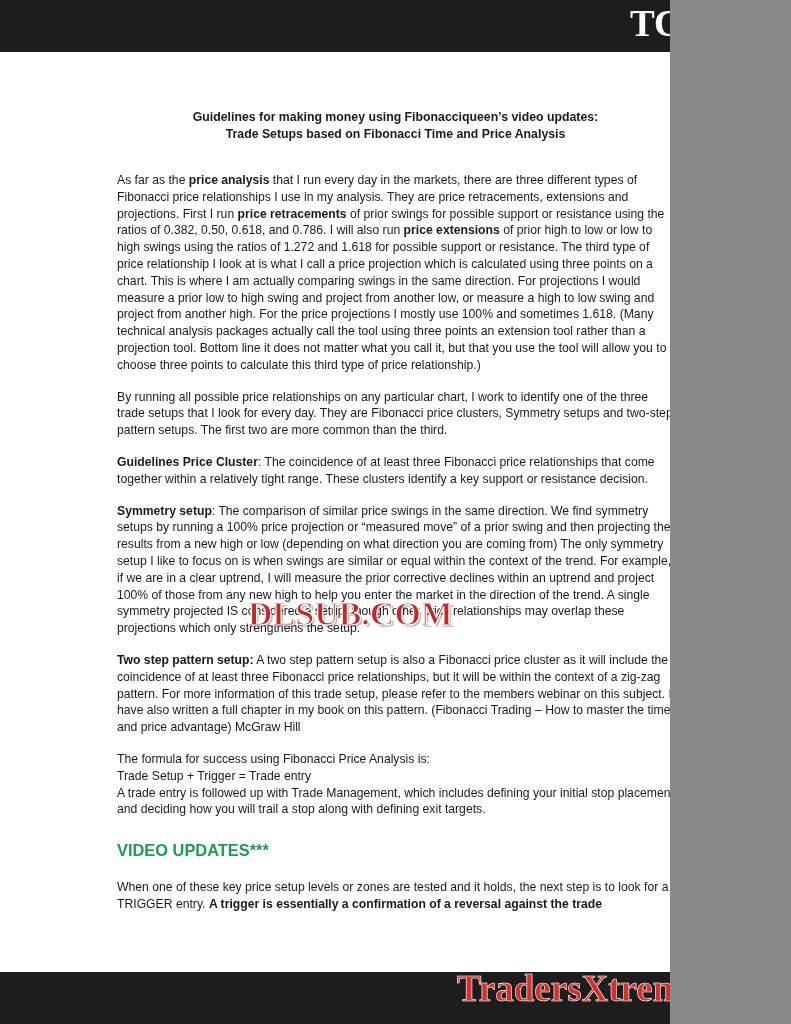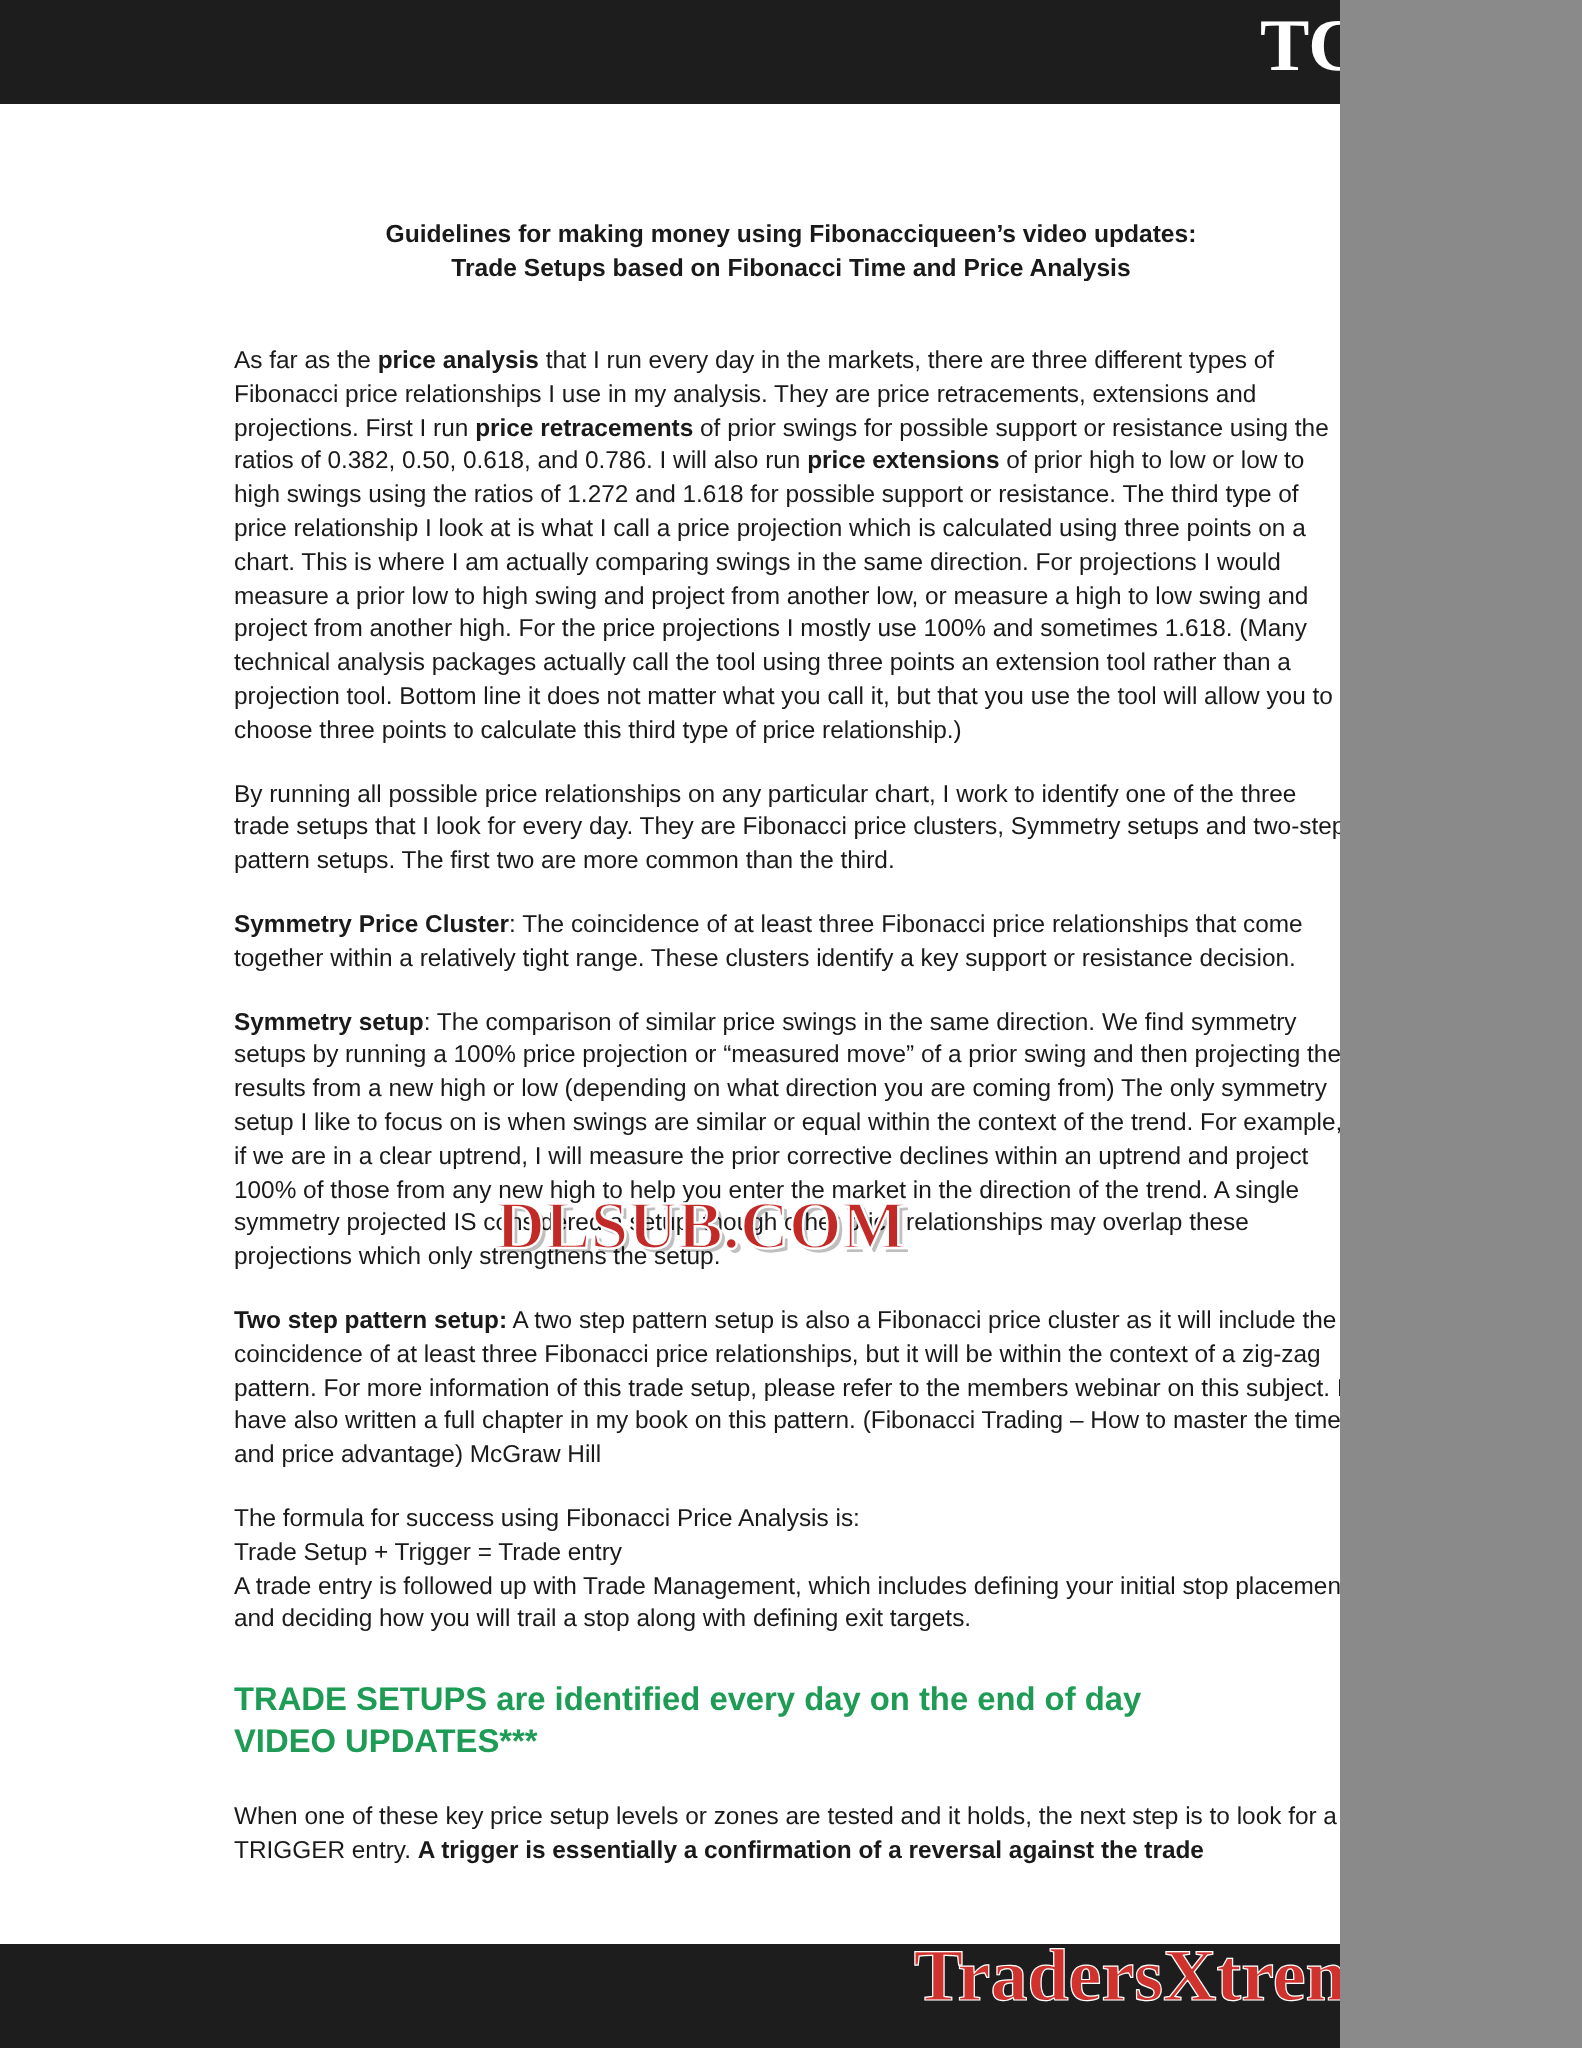--- a/index.html
+++ b/index.html
@@ -144,34 +144,33 @@
       <div>Guidelines for making money using Fibonacciqueen’s video updates:</div>
       <div>Trade Setups based on Fibonacci Time and Price Analysis</div>
     </div>
 
     <div class="content">
 
       <p class="para"><span>As far as the </span><b>price analysis</b><span> that I run every day in the markets, there are three different types of Fibonacci price relationships I use in my analysis. They are price retracements, extensions and projections. First I run </span><b>price retracements</b><span> of prior swings for possible support or resistance using the ratios of 0.382, 0.50, 0.618, and 0.786.  I will also run </span><b>price extensions</b><span> of prior high to low or low to high swings using the ratios of 1.272 and 1.618 for possible support or resistance. The third type of price relationship I look at is what I call a price projection which is calculated using three points on a chart. This is where I am actually comparing swings in the same direction. For projections I would measure a prior low to high swing and project from another low, or measure a high to low swing and project from another high. For the price projections I mostly use 100% and sometimes 1.618. (Many technical analysis packages actually call the tool using three points an extension tool rather than a projection tool. Bottom line it does not matter what you call it, but that you use the tool will allow you to choose three points to calculate this third type of price relationship.)</span></p>
 
       <p class="para">By running all possible price relationships on any particular chart, I work to identify one of the three trade setups that I look for every day. They are Fibonacci price clusters, Symmetry setups and two-step pattern setups. The first two are more common than the third.</p>
 
-      <p class="para"><b>Symmetry Price Cluster</b><span>:  The coincidence of at least three Fibonacci price relationships that come together within a relatively tight range. These clusters identify a key support or resistance decision.</span></p>
+      <p class="para"><b>Guidelines Price Cluster</b><span>:  The coincidence of at least three Fibonacci price relationships that come together within a relatively tight range. These clusters identify a key support or resistance decision.</span></p>
 
       <p class="para"><b>Symmetry setup</b><span>:  The comparison of similar price swings in the same direction.  We find symmetry setups by running a 100% price projection or “measured move” of a prior swing and then projecting the results from a new high or low (depending on what direction you are coming from) The only symmetry setup I like to focus on is when swings are similar or equal within the context of the trend.  For example, if we are in a clear uptrend, I will measure the prior corrective declines within an uptrend and project 100% of those from any new high to help you enter the market in the direction of the trend. A single symmetry projected IS considered a setup, though other price relationships may overlap these projections which only strengthens the setup.</span></p>
 
       <p class="para"><b>Two step pattern setup:</b><span>  A two step pattern setup is also a Fibonacci price cluster as it will include the coincidence of at least three Fibonacci price relationships, but it will be within the context of a zig-zag pattern.  For more information of this trade setup, please refer to the members webinar on this subject.  I have also written a full chapter in my book on this pattern. (Fibonacci Trading – How to master the time and price advantage)  McGraw Hill</span></p>
 
       <div class="formula-block">
         <div>The formula for success using Fibonacci Price Analysis is:</div>
         <div>Trade Setup + Trigger = Trade entry</div>
         <div>A trade entry is followed up with Trade Management, which includes defining your initial stop placement and deciding how you will trail a stop along with defining exit targets.</div>
       </div>
 
       <div class="heading-green">
-        <div>TRADE SETUPS are identified every day on the end of day</div>
         <div>VIDEO UPDATES***</div>
       </div>
 
       <p class="para tight"><span>When one of these key price setup levels or zones are tested and it holds, the next step is to look for a TRIGGER entry. </span><b>A trigger is essentially a confirmation of a reversal against the trade</b></p>
 
     </div>
 
     <div class="watermark">DLSUB.COM</div>
 
   </div>

